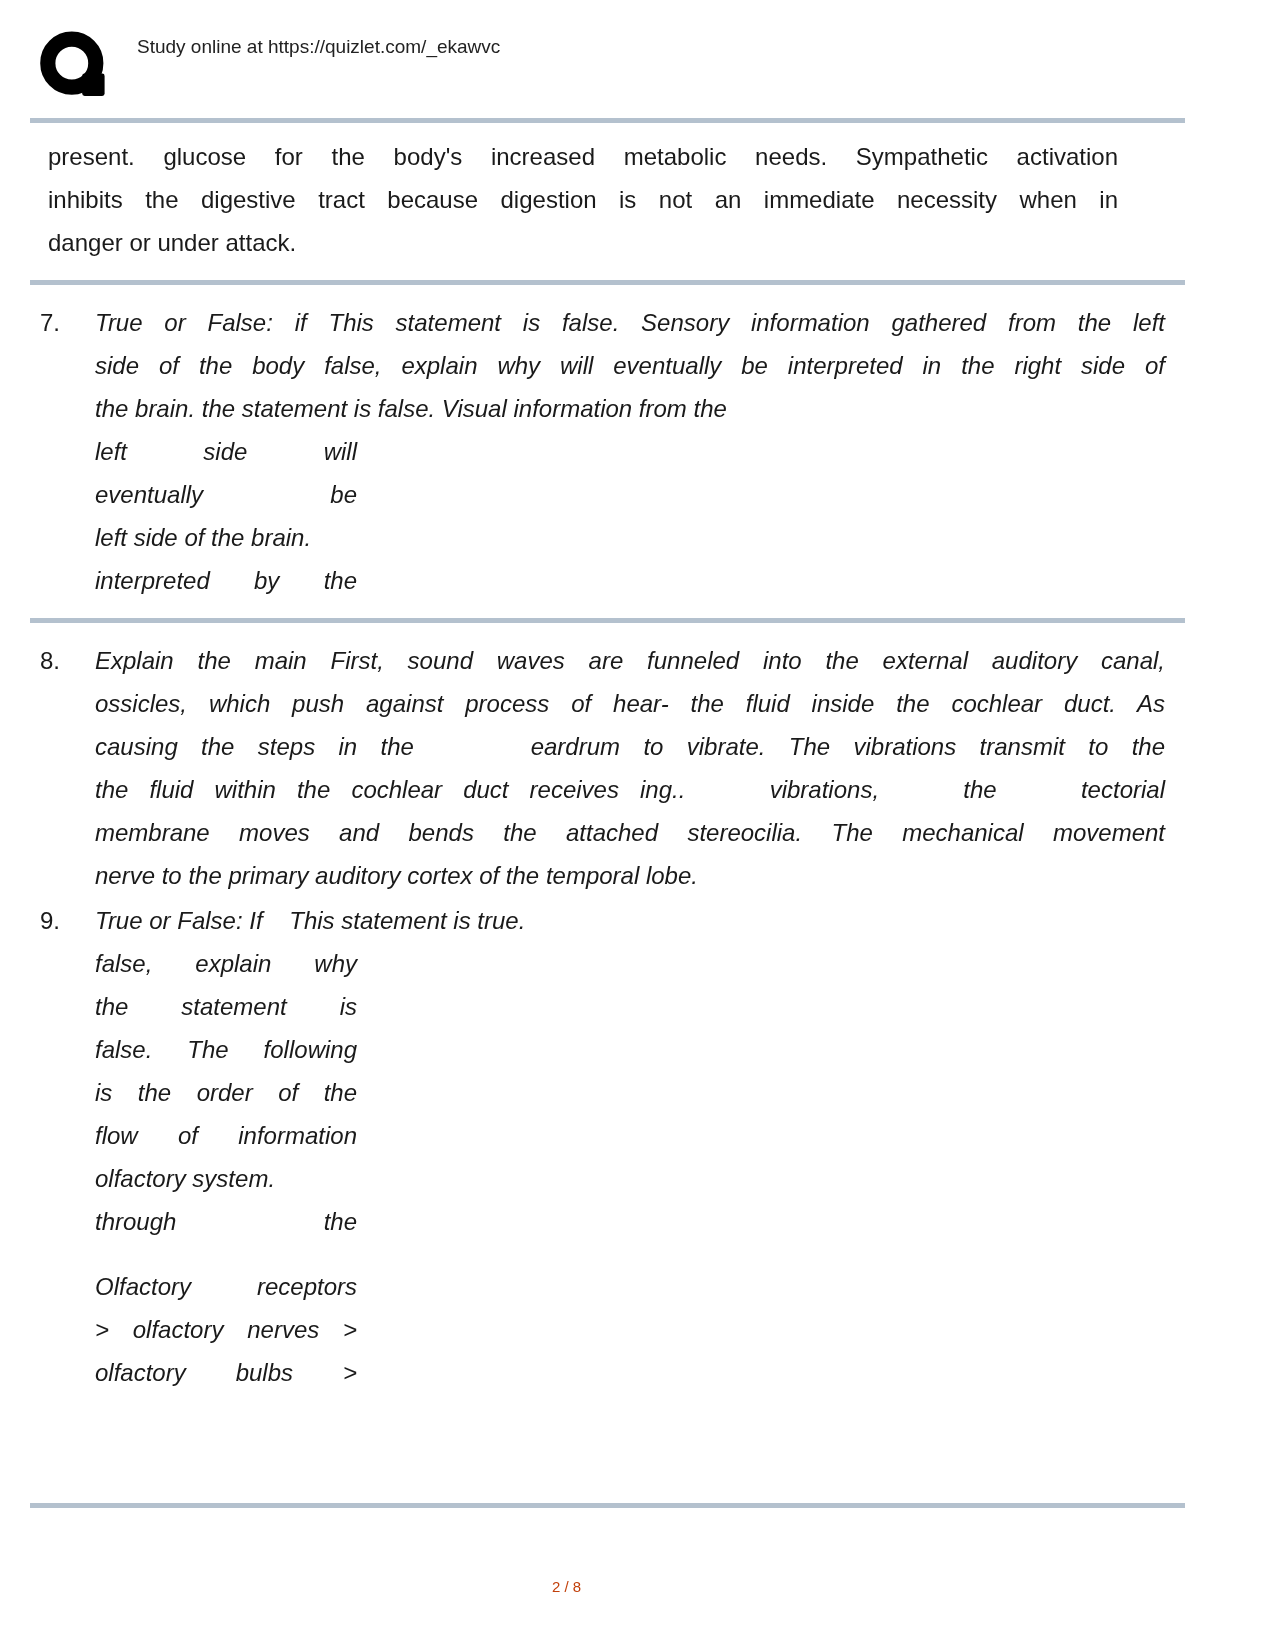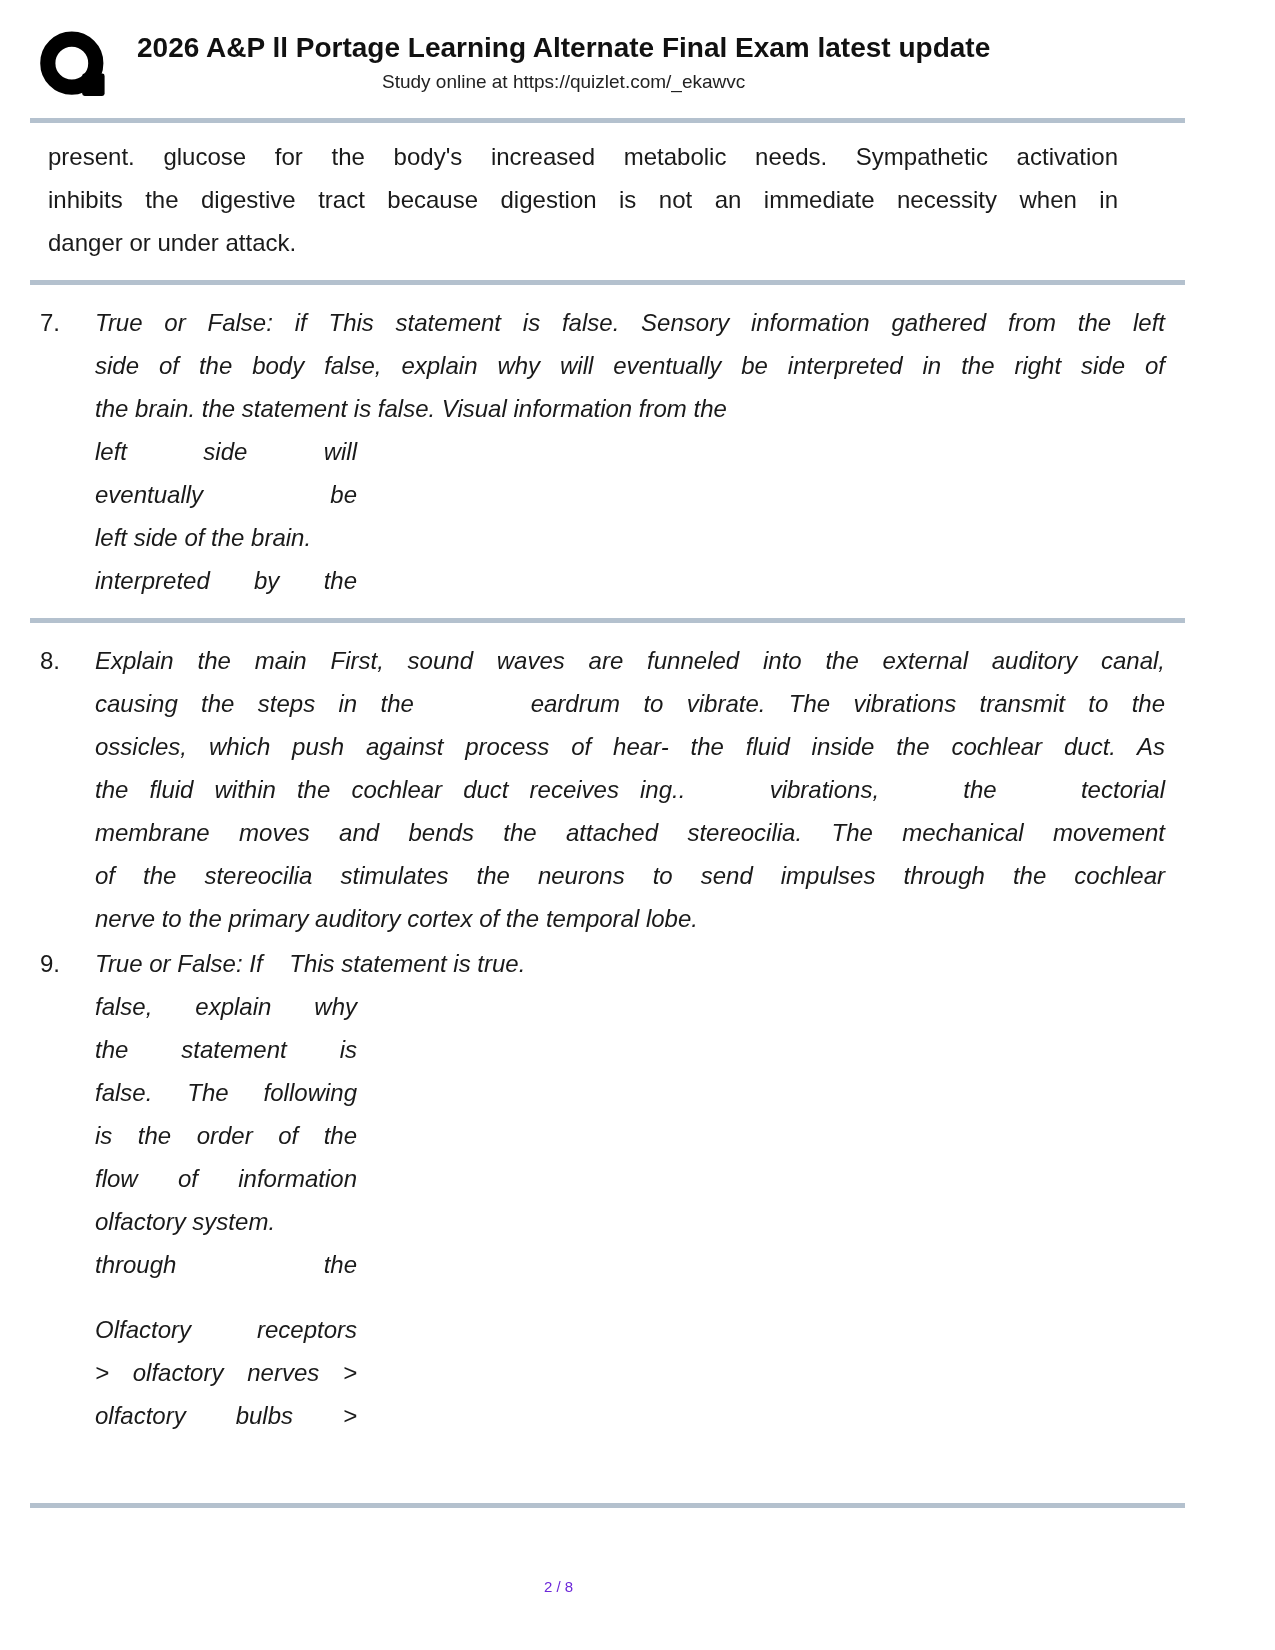--- a/index.html
+++ b/index.html
@@ -97,37 +97,37 @@
     height: 5px;
     background: #b4c1ce;
   }
   .page-indicator {
     position: absolute;
     left: 0;
     top: 1578px;
     width: 1117px;
     text-align: center;
     font-size: 15px;
-    color: #6d28d9;
+    color: #c2410c;
+    padding-left: 8px;
   }
 </style>
 </head>
 <body>
 
 <div class="page">
 
   <header class="hdr">
     <div class="logo">
       <svg viewBox="0 0 100 100" xmlns="http://www.w3.org/2000/svg">
         <circle cx="46" cy="44" r="30" fill="none" stroke="#000000" stroke-width="19"></circle>
         <rect x="59" y="57" width="28" height="28" rx="3" fill="#000000"></rect>
       </svg>
     </div>
     <div class="hdr-text">
-      <div class="title">2026 A&amp;P ll Portage Learning Alternate Final Exam latest update</div>
       <div class="subtitle">Study online at https://quizlet.com/_ekawvc</div>
     </div>
   </header>
 
   <div class="divider"></div>
 
   <div class="intro">
     <div class="line j">present. glucose for the body's increased metabolic needs. Sympathetic activation</div>
     <div class="line j">inhibits the digestive tract because digestion is not an immediate necessity when in</div>
     <div class="line">danger or under attack.</div>
@@ -149,25 +149,24 @@
       </div>
     </div>
   </div>
 
   <div class="divider mid"></div>
 
   <div class="question">
     <div class="qnum">8.</div>
     <div class="qbody">
       <div class="line j">Explain the main First, sound waves are funneled into the external auditory canal,</div>
+      <div class="line j">ossicles, which push against process of hear- the fluid inside the cochlear duct. As</div>
       <div class="line j">causing the steps in the&nbsp;&nbsp;&nbsp;&nbsp;&nbsp;eardrum to vibrate. The vibrations transmit to the</div>
-      <div class="line j">ossicles, which push against process of hear- the fluid inside the cochlear duct. As</div>
       <div class="line j">the fluid within the cochlear duct receives ing..&nbsp;&nbsp;&nbsp;&nbsp;vibrations,&nbsp;&nbsp;&nbsp;&nbsp;the&nbsp;&nbsp;&nbsp;&nbsp;tectorial</div>
       <div class="line j">membrane moves and bends the attached stereocilia. The mechanical movement</div>
-      <div class="line j">of the stereocilia stimulates the neurons to send impulses through the cochlear</div>
       <div class="line">nerve to the primary auditory cortex of the temporal lobe.</div>
     </div>
   </div>
 
   <div class="question">
     <div class="qnum">9.</div>
     <div class="qbody">
       <div class="line">True or False: If&nbsp;&nbsp;&nbsp;&nbsp;This statement is true.</div>
       <div class="narrow">
         <div class="line j">false, explain why</div>

